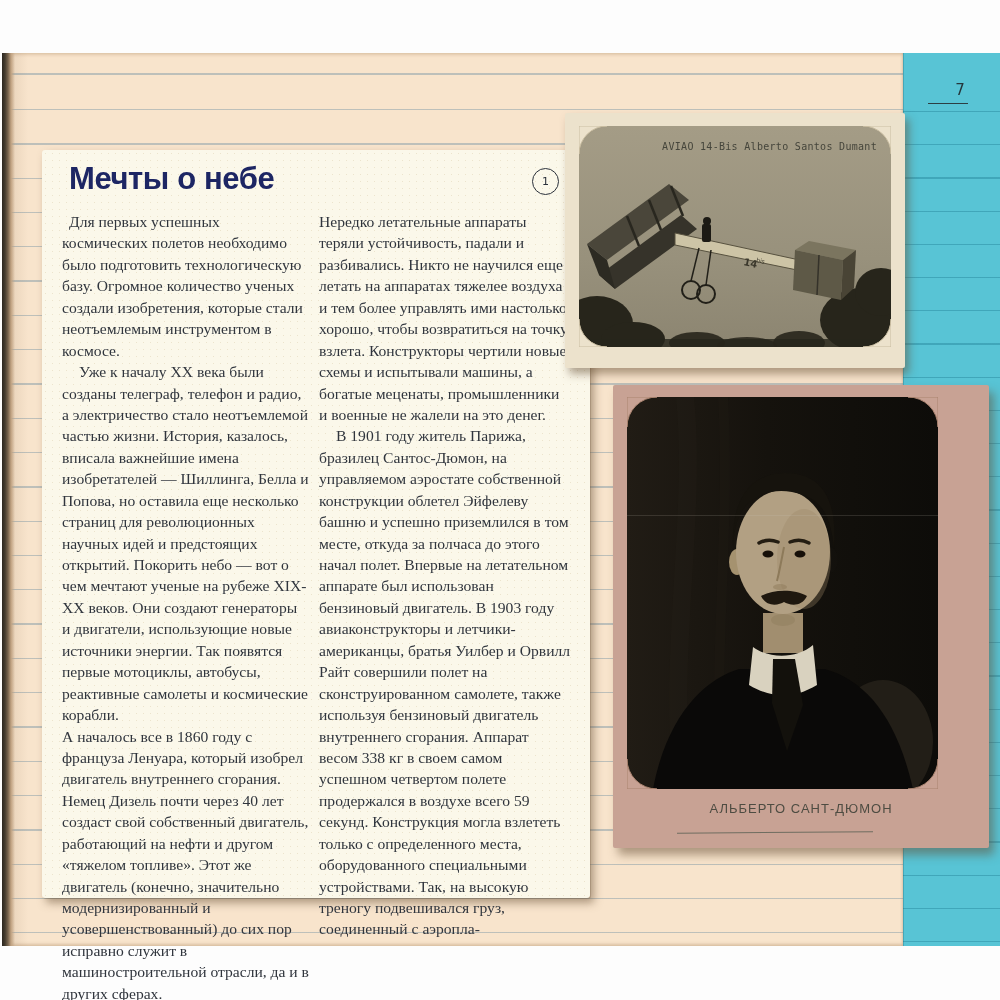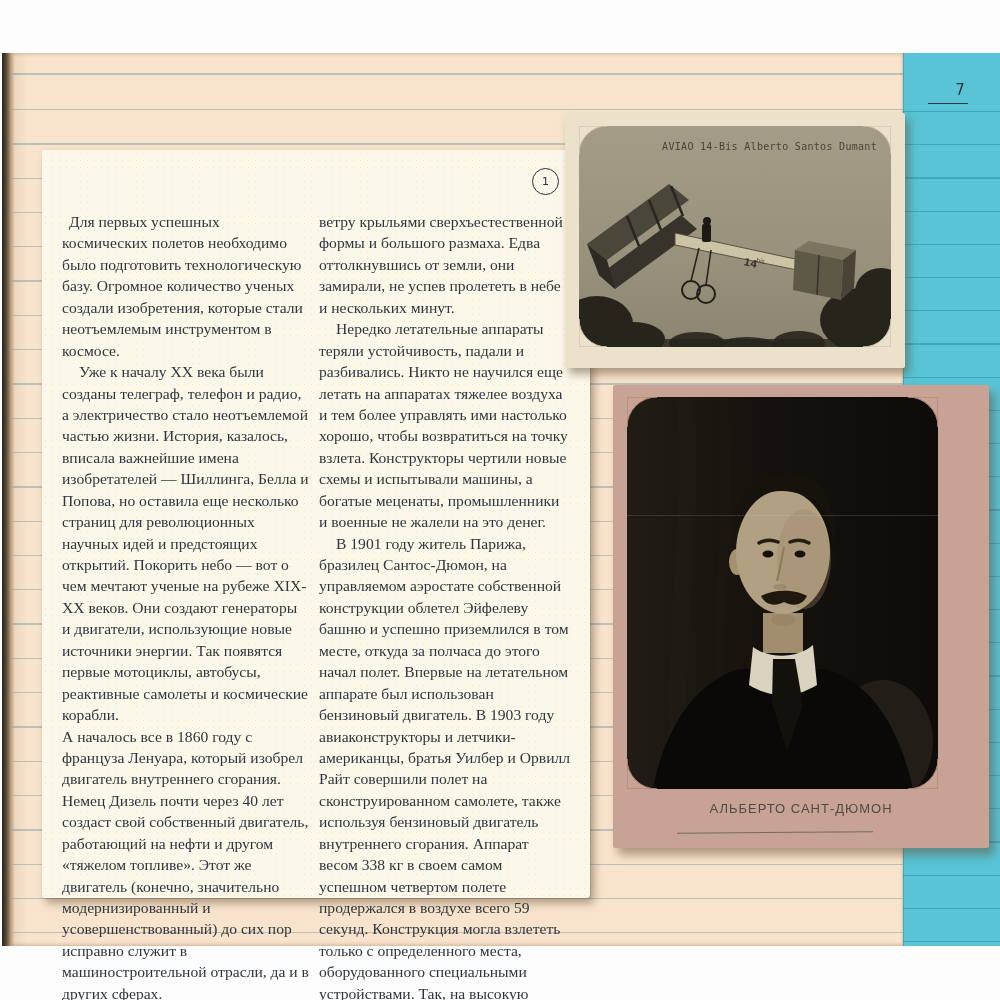--- a/index.html
+++ b/index.html
@@ -76,31 +76,31 @@
 
   <div class="page"></div>
   <div class="page-edge"></div>
 
   <div class="cyan-panel">
     <span class="page-number">7</span>
     <div class="page-number-rule"></div>
   </div>
 
   <div class="card">
+    <h1 class="title">Мечты о небе</h1>
     <div class="badge">
       <span>1</span>
     </div>
     <div class="col col1">
       <p>Для первых успешных космических полетов необходимо было подготовить технологическую базу. Огромное количество ученых создали изобретения, которые стали неотъемлемым инструментом в космосе.</p>
       <p>Уже к началу XX века были созданы телеграф, телефон и радио, а электричество стало неотъемлемой частью жизни. История, казалось, вписала важнейшие имена изобретателей — Шиллинга, Белла и Попова, но оставила еще несколько страниц для революционных научных идей и предстоящих открытий. Покорить небо — вот о чем мечтают ученые на рубеже XIX-XX веков. Они создают генераторы и двигатели, использующие новые источники энергии. Так появятся первые мотоциклы, автобусы, реактивные самолеты и космические корабли.</p>
       <p>А началось все в 1860 году с француза Ленуара, который изобрел двигатель внутреннего сгорания. Немец Дизель почти через 40 лет создаст свой собственный двигатель, работающий на нефти и другом «тяжелом топливе». Этот же двигатель (конечно, значительно модернизированный и усовершенствованный) до сих пор исправно служит в машиностроительной отрасли, да и в других сферах.</p>
 
     </div>
     <div class="col col2">
-      <p>ветру крыльями сверхъестественной формы и большого размаха. Едва оттолкнувшись от земли, они замирали, не успев пролететь в небе и нескольких минут.</p>
       <p>Нередко летательные аппараты теряли устойчивость, падали и разбивались. Никто не научился еще летать на аппаратах тяжелее воздуха и тем более управлять ими настолько хорошо, чтобы возвратиться на точку взлета. Конструкторы чертили новые схемы и испытывали машины, а богатые меценаты, промышленники и военные не жалели на это денег.</p>
       <p>В 1901 году житель Парижа, бразилец Сантос-Дюмон, на управляемом аэростате собственной конструкции облетел Эйфелеву башню и успешно приземлился в том месте, откуда за полчаса до этого начал полет. Впервые на летательном аппарате был использован бензиновый двигатель. В 1903 году авиаконструкторы и летчики-американцы, братья Уилбер и Орвилл Райт совершили полет на сконструированном самолете, также используя бензиновый двигатель внутреннего сгорания. Аппарат весом 338 кг в своем самом успешном четвертом полете продержался в воздухе всего 59 секунд. Конструкция могла взлететь только с определенного места, оборудованного специальными устройствами. Так, на высокую треногу подвешивался груз, соединенный с аэропла-</p>
     </div>
   </div>
 
   <div class="photo-card plane-card">
     <div class="plane-photo">
       <svg viewBox="0 0 312 221" width="312" height="221">
         <defs>
           <linearGradient id="sky" x1="0" y1="0" x2="0" y2="1">

